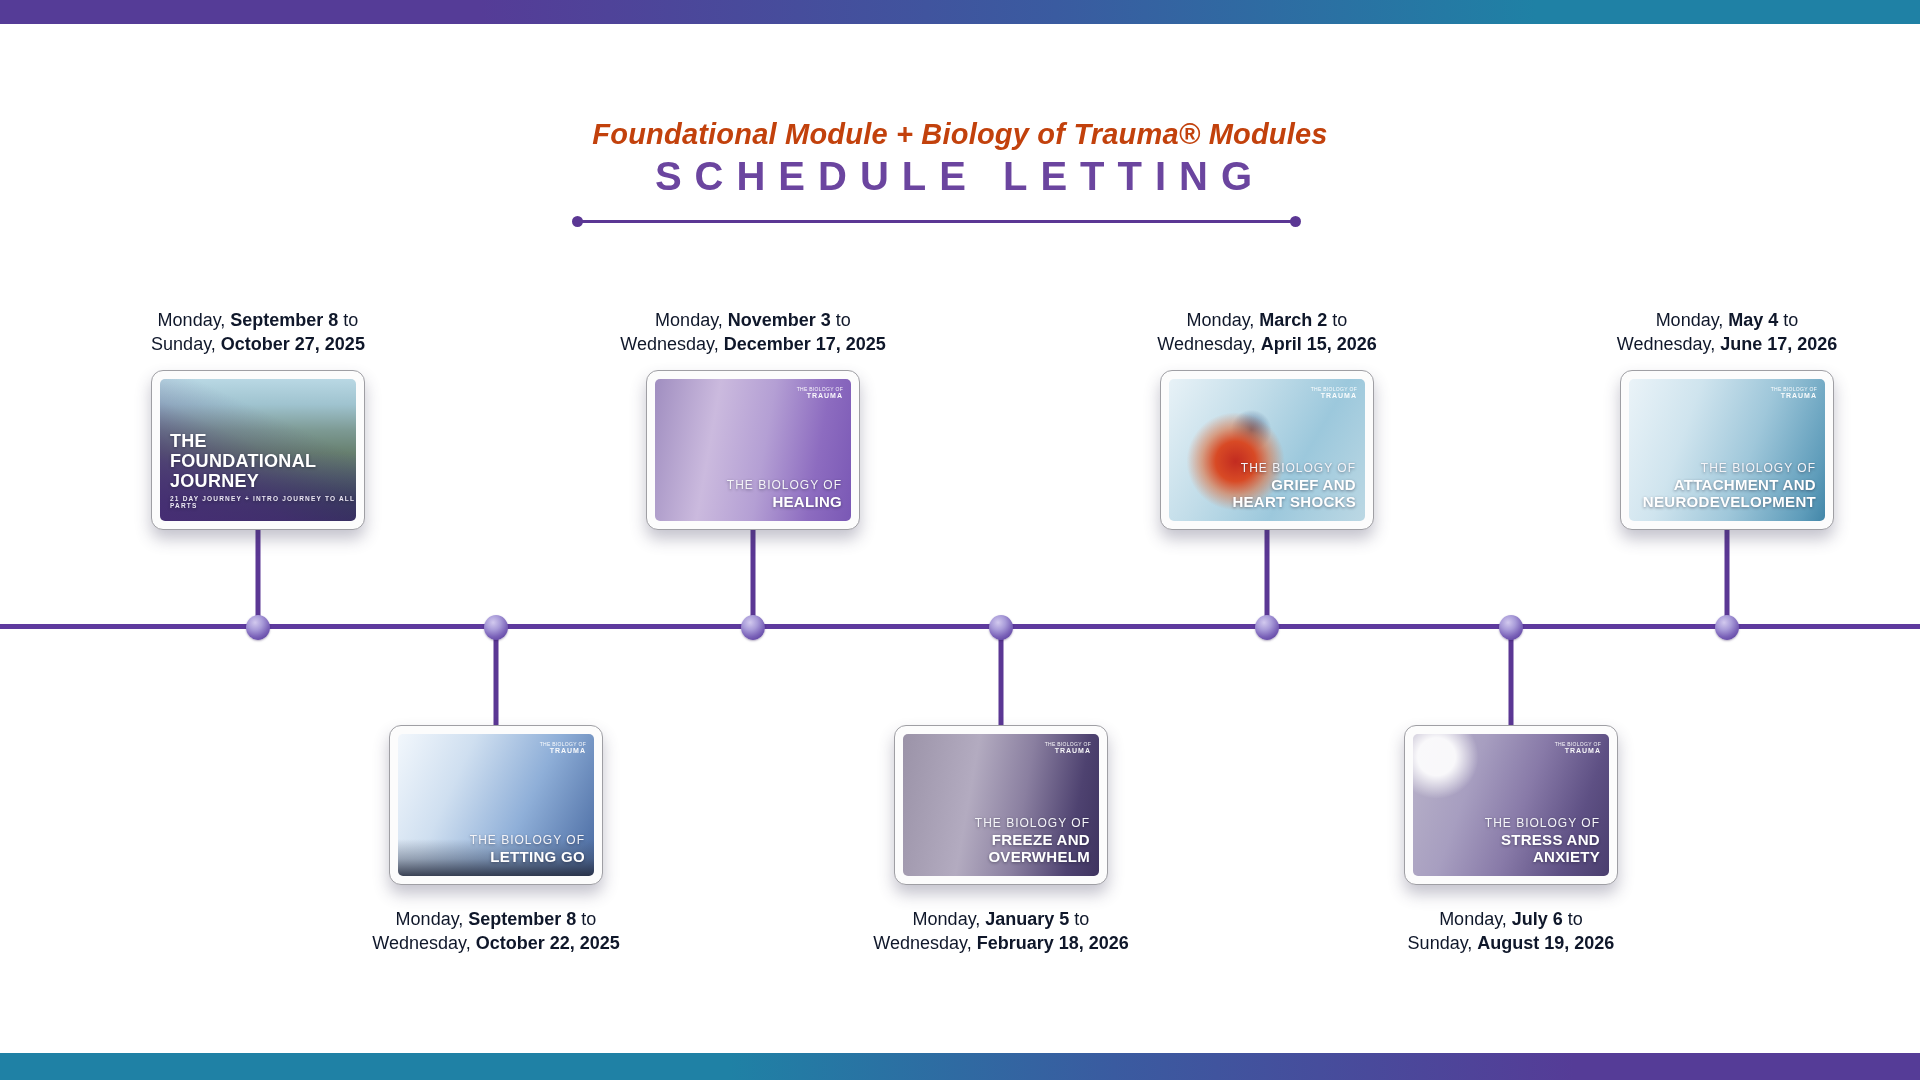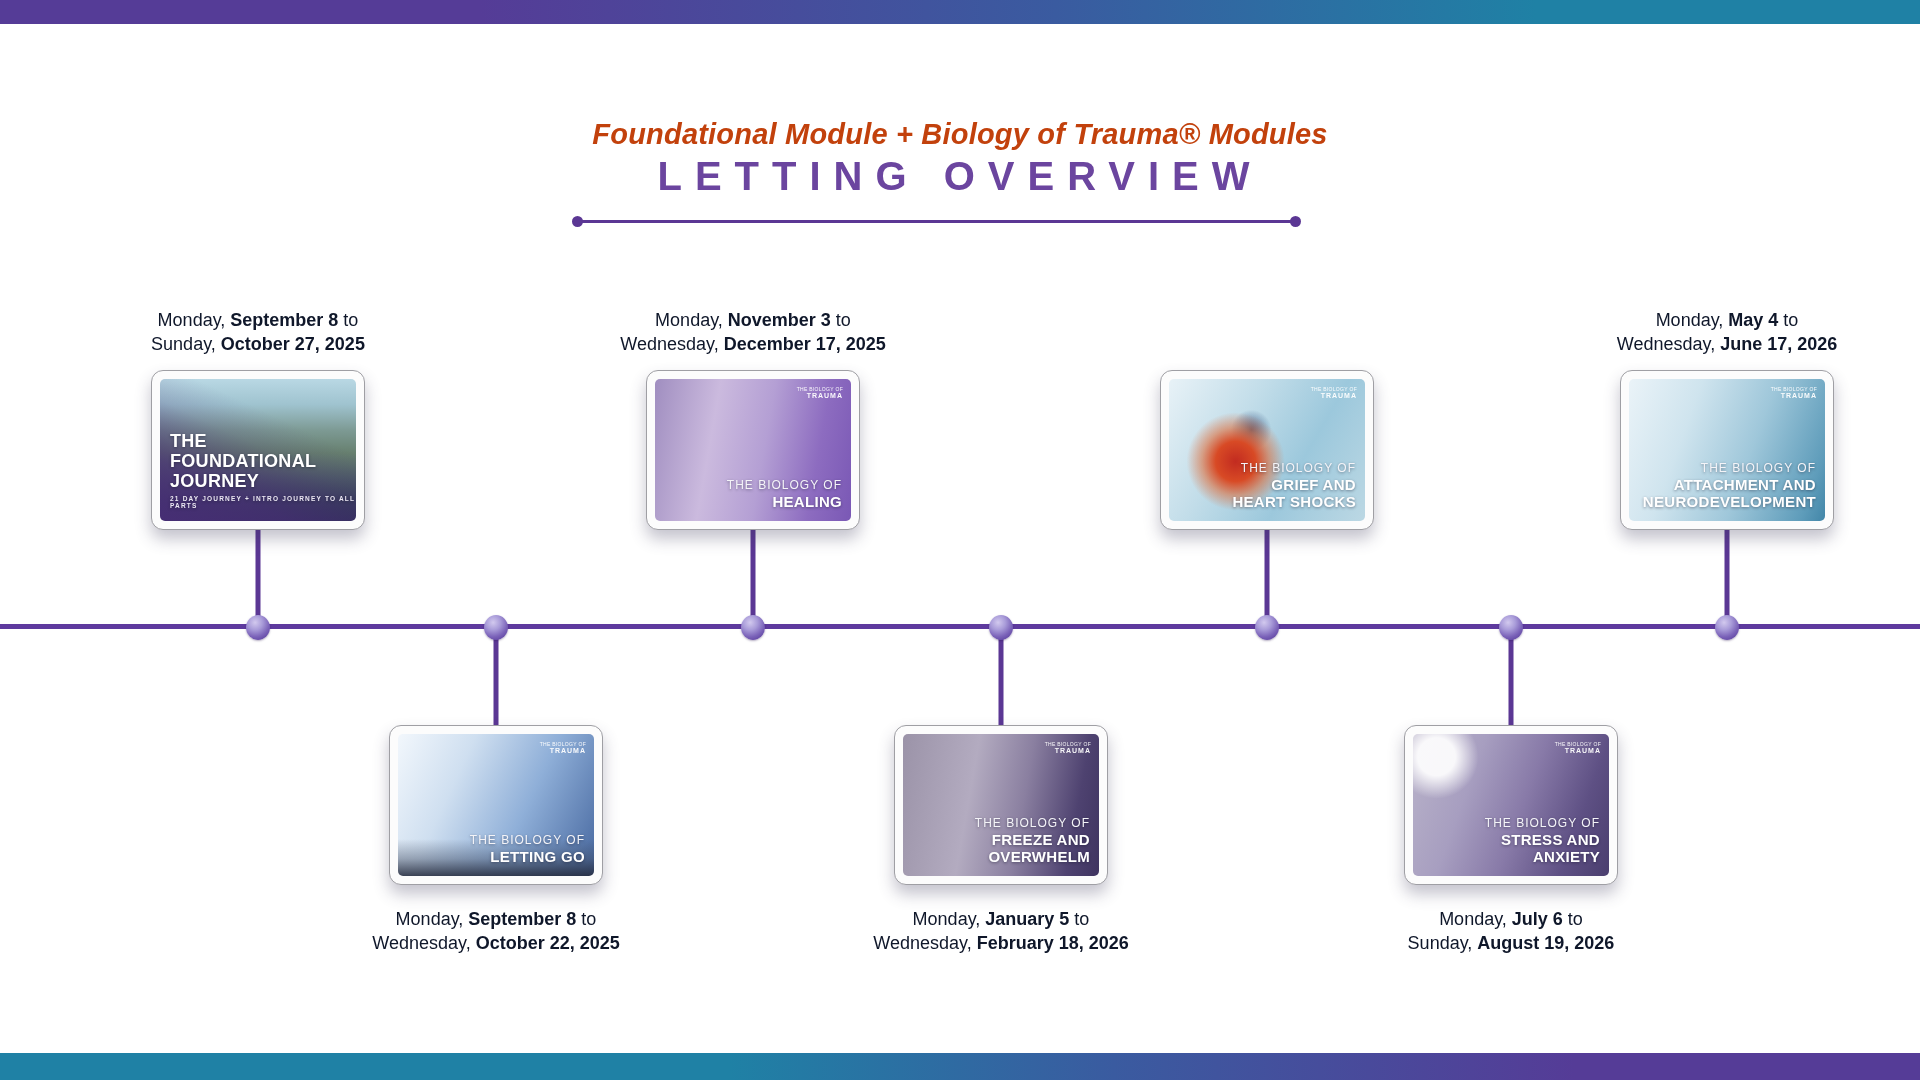--- a/index.html
+++ b/index.html
@@ -149,21 +149,21 @@
   }
 </style>
 </head>
 <body>
 
 <div class="canvas">
 
   <div class="top-bar"></div>
 
   <div class="subtitle">Foundational Module + Biology of Trauma® Modules</div>
-  <div class="main-title">LETTING OVERVIEW</div>
+  <div class="main-title">SCHEDULE LETTING</div>
   <div class="title-divider"></div>
 
   <div class="timeline-line"></div>
 
   <div class="module above" style="left:151px">
     <div class="date">
       <div class="date-line"><span>Monday, </span><b>September 8</b><span> to</span></div>
       <div class="date-line"><span>Sunday, </span><b>October 27, 2025</b></div>
     </div>
     <div class="connector"></div>
@@ -237,20 +237,24 @@
         </div>
       </div>
     </div>
     <div class="date">
       <div class="date-line"><span>Monday, </span><b>January 5</b><span> to</span></div>
       <div class="date-line"><span>Wednesday, </span><b>February 18, 2026</b></div>
     </div>
   </div>
 
   <div class="module above" style="left:1160px">
+    <div class="date">
+      <div class="date-line"><span>Monday, </span><b>March 2</b><span> to</span></div>
+      <div class="date-line"><span>Wednesday, </span><b>April 15, 2026</b></div>
+    </div>
     <div class="connector"></div>
     <div class="tablet">
       <div class="screen bg-grief">
         <div class="badge">
           <span class="b1">THE BIOLOGY OF</span>
             <span class="b2">TRAUMA</span>
         </div>
         <div class="card-text">
           <span class="eyebrow">THE BIOLOGY OF</span>
           <span class="cardtitle">GRIEF AND

